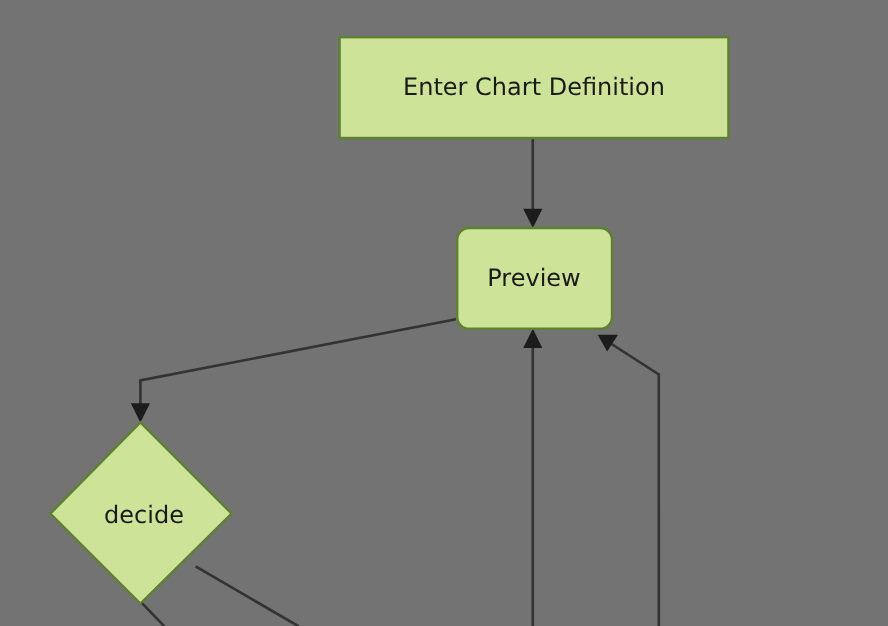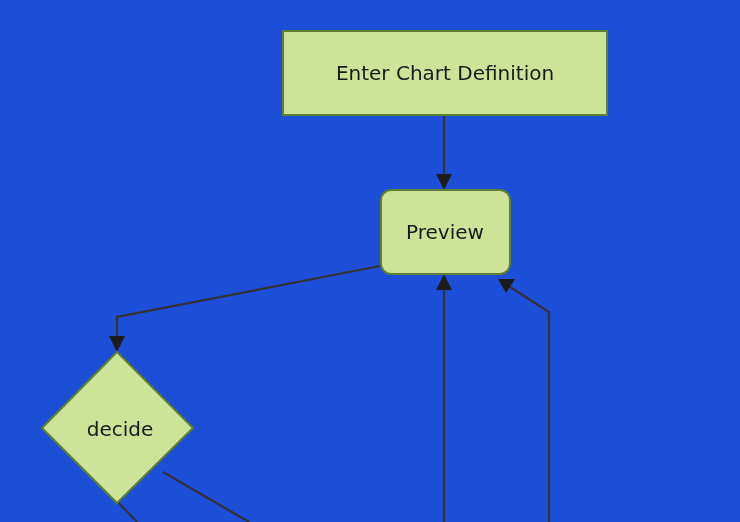--- a/index.html
+++ b/index.html
@@ -8,21 +8,21 @@
     padding: 0;
     background: #ffffff;
   }
   body {
     font-family: "DejaVu Sans", "Liberation Sans", sans-serif;
   }
   #diagram-canvas {
     position: relative;
     width: 740px;
     height: 522px;
-    background: #1d4ed8;
+    background: #737373;
     overflow: hidden;
   }
   #diagram-svg {
     position: absolute;
     top: 0;
     left: 0;
     width: 740px;
     height: 522px;
     display: block;
   }

